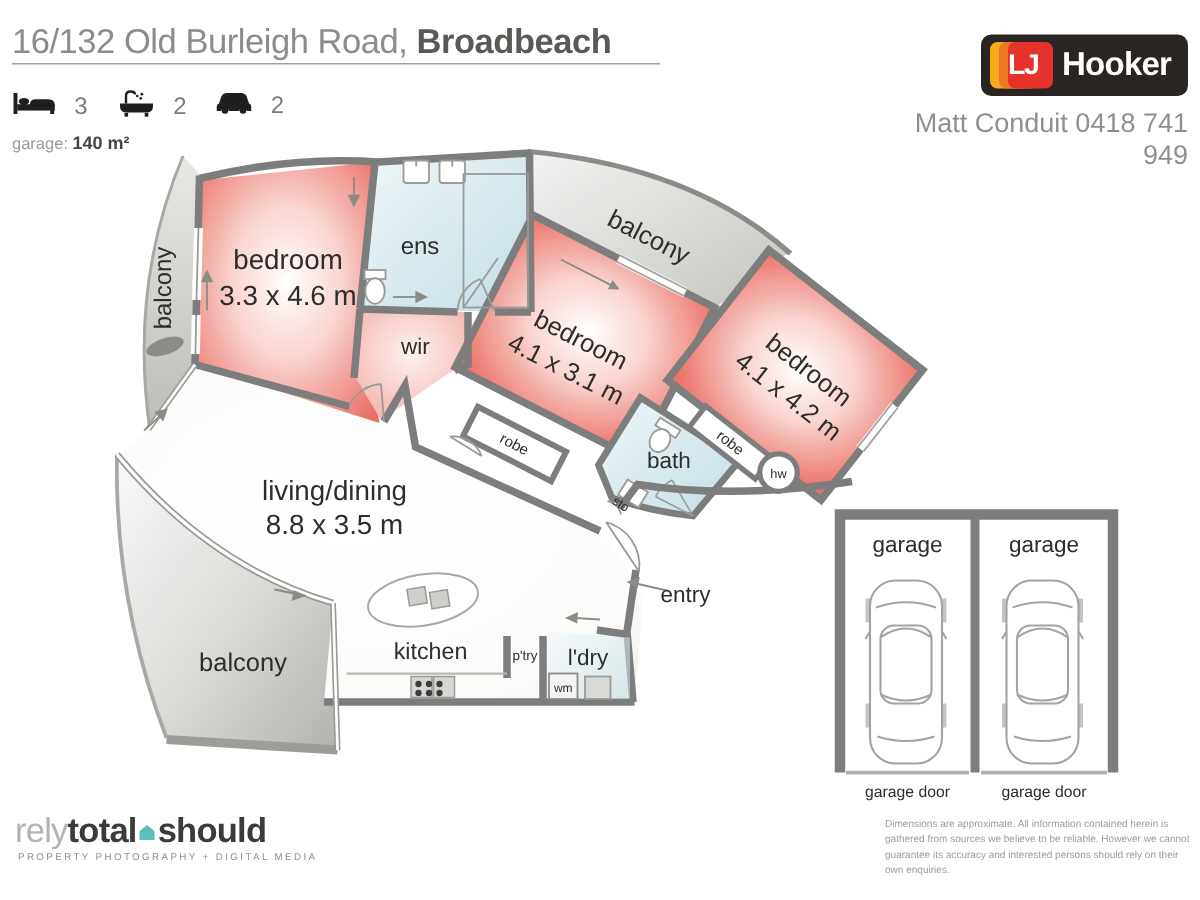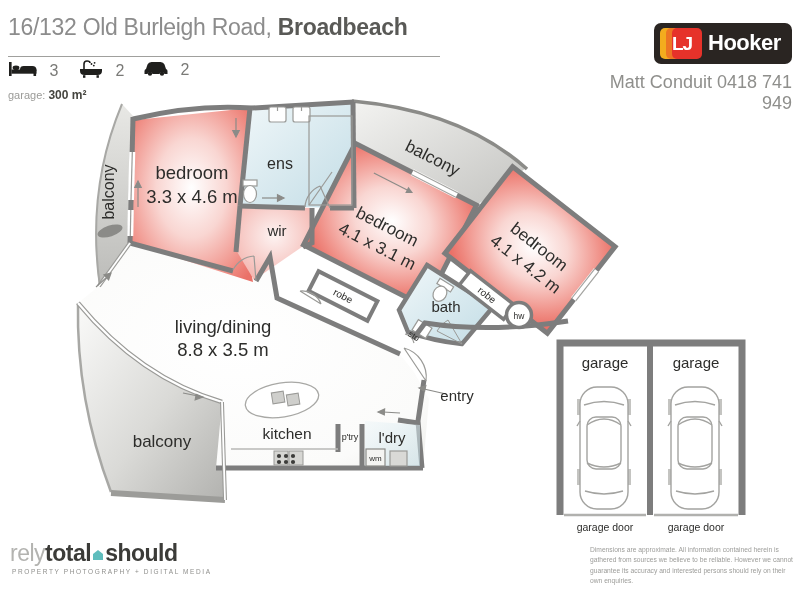--- a/index.html
+++ b/index.html
@@ -1,20 +1,20 @@
 <!DOCTYPE html>
 <html><head>
 <meta charset="utf-8">
 <style>
   html,body{margin:0;padding:0;background:#ffffff;}
   .page{position:relative;width:800px;height:600px;background:#ffffff;overflow:hidden;
         font-family:"Liberation Sans",sans-serif;}
   
   .title{position:absolute;left:8px;top:14px;width:432px;font-size:23px;letter-spacing:-0.3px;
-         color:#8c8c8c;white-space:nowrap;border-bottom:1.5px solid #a0a09d;padding-bottom:15px;}
+         color:#8c8c8c;white-space:nowrap;border-bottom:1.5px solid #a0a09d;padding-bottom:1px;}
   .title b{color:#595956;font-weight:bold;}
   .feat{position:absolute;top:59px;height:22px;color:#7a7a77;font-size:16px;}
   .feat .ic{display:inline-block;vertical-align:middle;}
   .feat .n{vertical-align:middle;margin-left:7px;}
   #feat-bed{left:8px;} #feat-bath{left:78px;} #feat-car{left:143px;}
   .total{position:absolute;left:8px;top:88px;font-size:11px;color:#9b9b98;}
   .total b{color:#45453f;font-size:12px;}
   
   .ljh{position:absolute;left:654px;top:23px;width:138px;height:41px;background:#2a2522;border-radius:7px;}
   .chip{position:absolute;top:5px;height:31px;border-radius:5px;}
@@ -66,21 +66,21 @@
   </div>
   <div class="feat" id="feat-car">
     <span class="ic"><svg width="26" height="18" viewBox="0 0 26 18">
           <path fill="#1f1f1d" d="M3 10 L4.5 5.5 Q5.5 3 8.5 3 h9 q3 0 4 2.5 L23 10 q1.5 .3 1.5 2 V15 h-3 q-.3-2-2.5-2 t-2.5 2 h-7 q-.3-2-2.5-2 T4.5 15 h-3 V12 q0-1.7 1.5-2 z"></path>
           <circle cx="7" cy="14.6" r="2.2" fill="#1f1f1d"></circle>
           <circle cx="19" cy="14.6" r="2.2" fill="#1f1f1d"></circle>
         </svg></span>
     <span class="n">2</span>
   </div>
 
-  <div class="total"><span>garage: </span><b>300 m²</b></div>
+  <div class="total"><span>garage: </span><b>140 m²</b></div>
 
   <div class="ljh">
     <span class="chip chip-y"></span>
     <span class="chip chip-o"></span>
     <span class="chip chip-r">LJ</span>
     <span class="hooker">Hooker</span>
   </div>
   <div class="agent">Matt Conduit 0418 741 949</div>
 
   <svg width="800" height="600" viewBox="0 0 800 600" style="position:absolute;left:0;top:0;">

